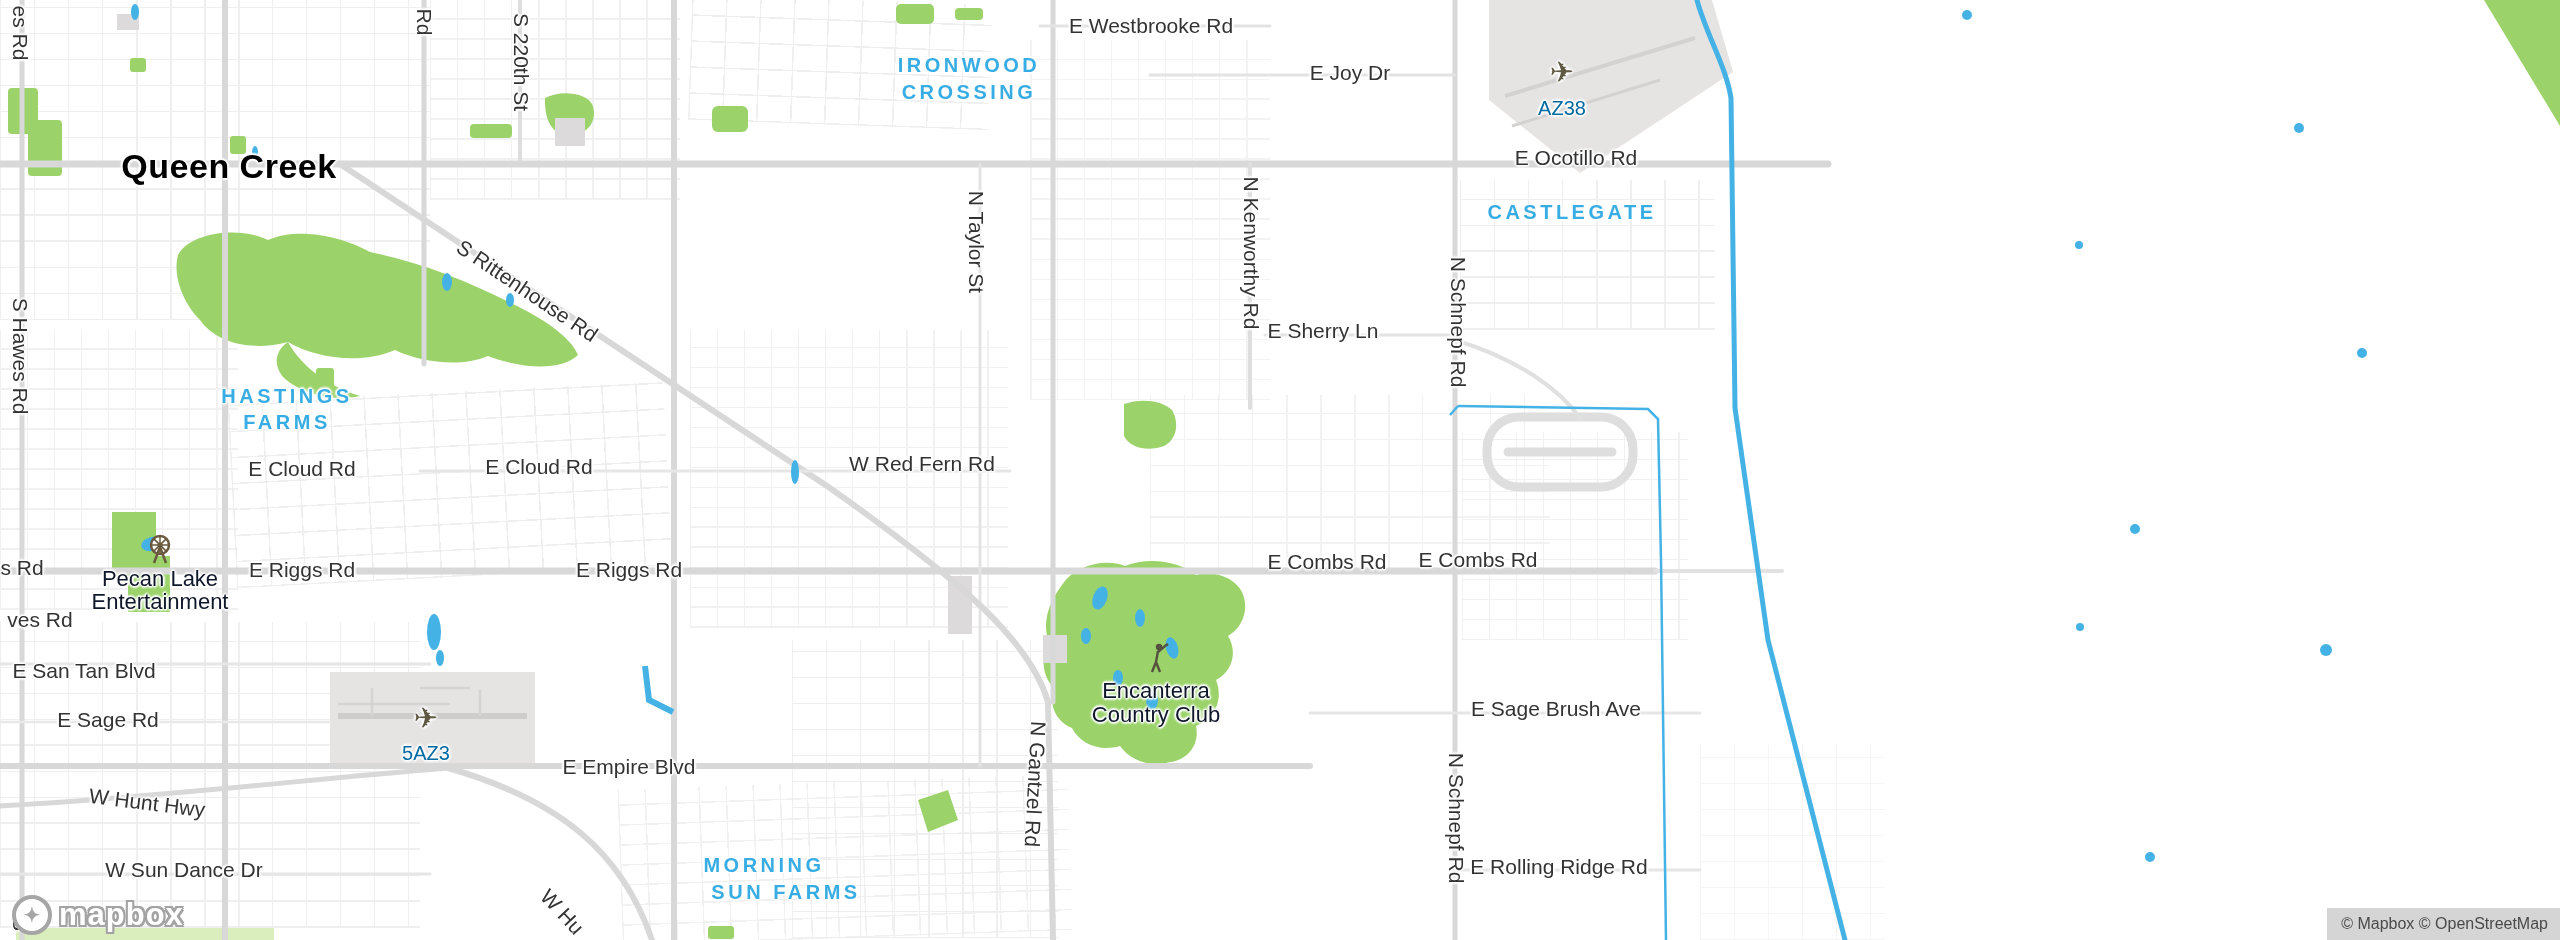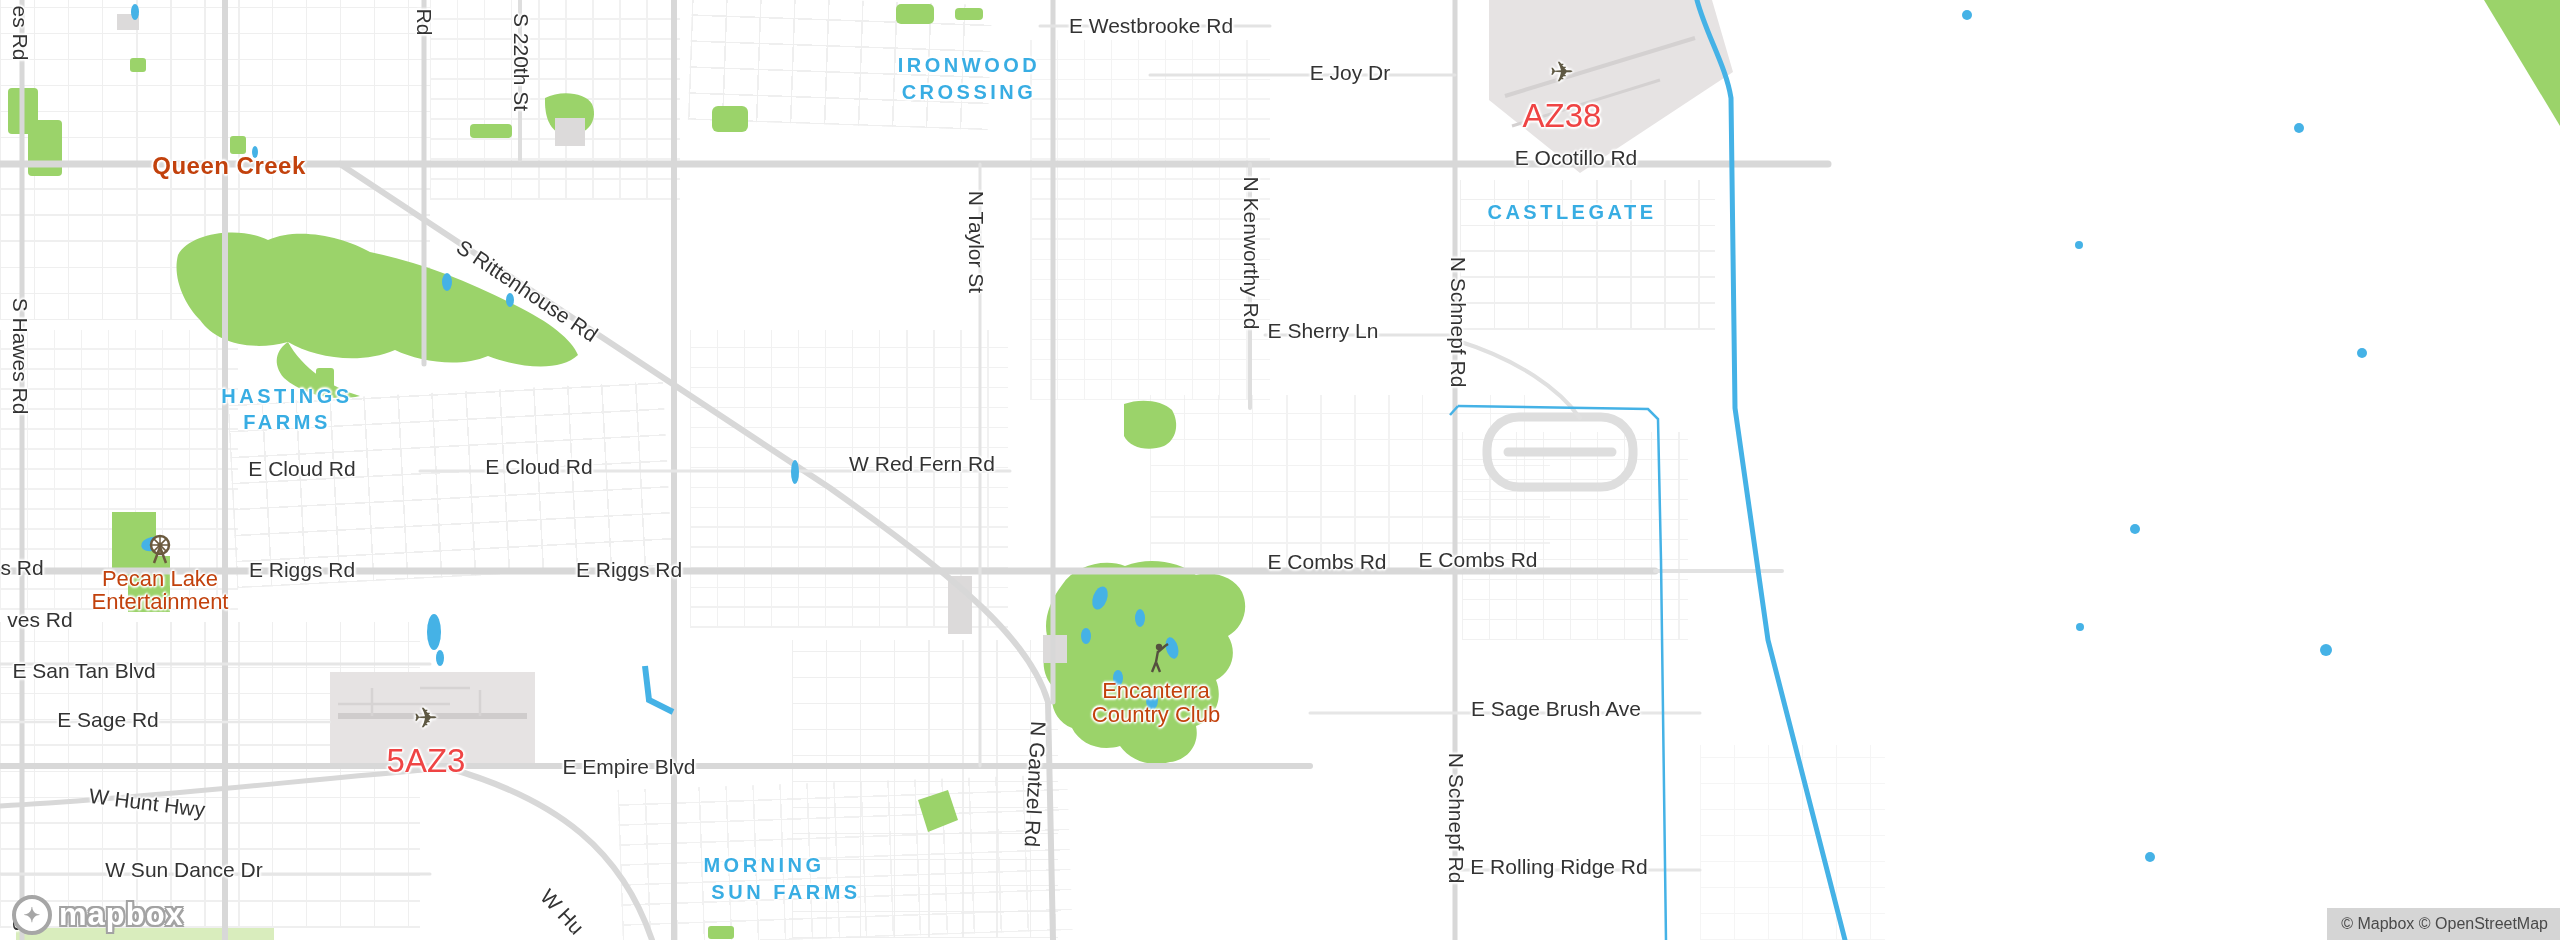--- a/index.html
+++ b/index.html
@@ -12,24 +12,24 @@
       repeating-linear-gradient(90deg,#ededed 0,#ededed 1.5px,transparent 1.5px,transparent 34px);}
   .gb{background-image:
       repeating-linear-gradient(0deg,#efefef 0,#efefef 1.5px,transparent 1.5px,transparent 20px),
       repeating-linear-gradient(90deg,#efefef 0,#efefef 1.5px,transparent 1.5px,transparent 27px);}
   svg.base{position:absolute;left:0;top:0;z-index:2;}
   
   .lbl{position:absolute;white-space:nowrap;z-index:3;color:#333;font-size:21px;font-weight:500;
        transform:translate(-50%,-50%);
        text-shadow:-2px 0 2px #fff,2px 0 2px #fff,0 -2px 2px #fff,0 2px 2px #fff,-1px -1px 1px #fff,1px 1px 1px #fff;}
   .v{transform:translate(-50%,-50%) rotate(90deg);}
-  .city{font-size:24px;font-weight:600;color:#c2410c;letter-spacing:.5px;}
+  .city{font-size:34px;font-weight:600;color:#000000;letter-spacing:.5px;}
   .nbhd{color:#38ade3;font-weight:600;font-size:20px;letter-spacing:3.5px;}
-  .poi{color:#c2410c;font-weight:500;font-size:22px;}
-  .apt{color:#ef4444;font-weight:400;font-size:33px;margin-top:8px;}
+  .poi{color:#0f172a;font-weight:500;font-size:22px;}
+  .apt{color:#0369a1;font-weight:400;font-size:20px;}
   .icon{position:absolute;z-index:3;transform:translate(-50%,-50%);}
   .plane{font-family:"DejaVu Sans",sans-serif;font-size:29px;color:#5f5944;
          text-shadow:-2px 0 2px #fff,2px 0 2px #fff,0 -2px 2px #fff,0 2px 2px #fff;}
   
   .logo{position:absolute;left:12px;bottom:5px;display:flex;align-items:center;gap:7px;z-index:5;}
   .logo-badge{width:40px;height:40px;border-radius:50%;background:#fff;border:4px solid #a6a6a6;
               box-sizing:border-box;display:flex;align-items:center;justify-content:center;
               color:#a6a6a6;font-size:20px;font-weight:700;}
   .logo-word{font-size:31px;font-weight:700;letter-spacing:1px;color:#fff;
              text-shadow:-2px 0 0 #a3a3a3,2px 0 0 #a3a3a3,0 -2px 0 #a3a3a3,0 2px 0 #a3a3a3,

